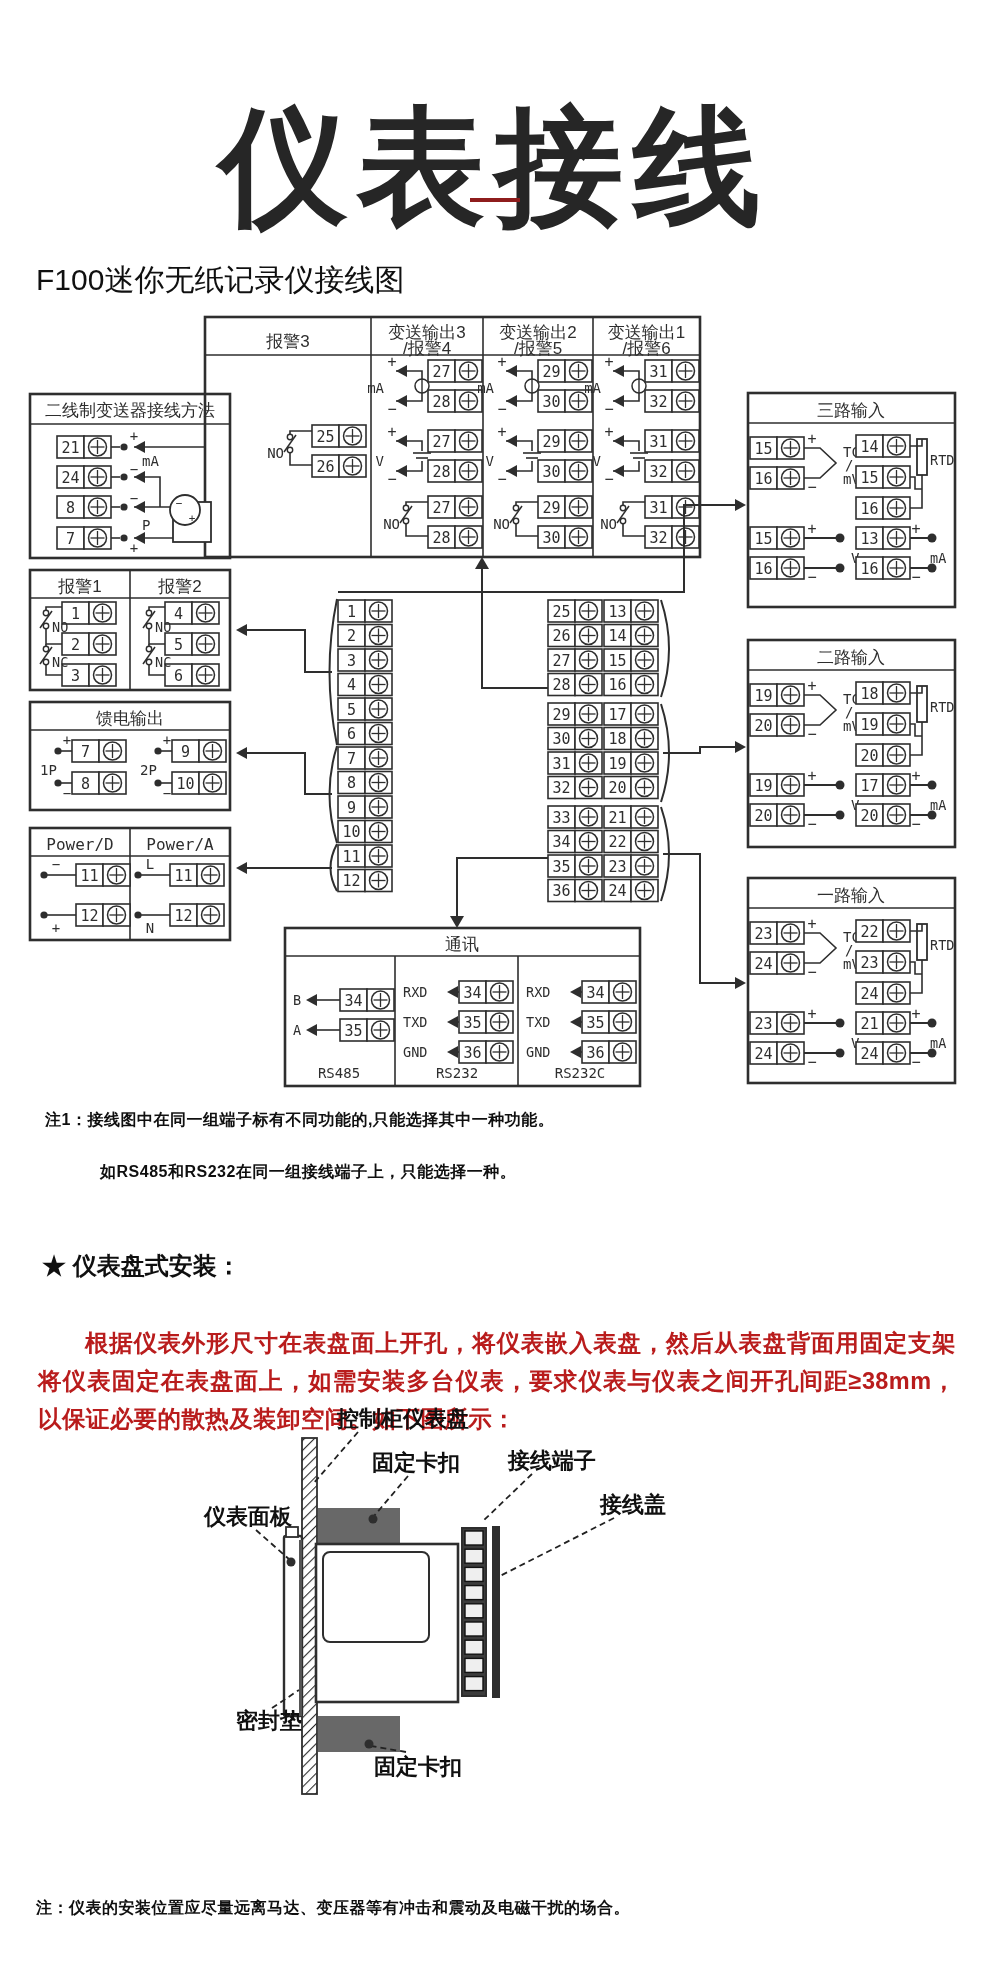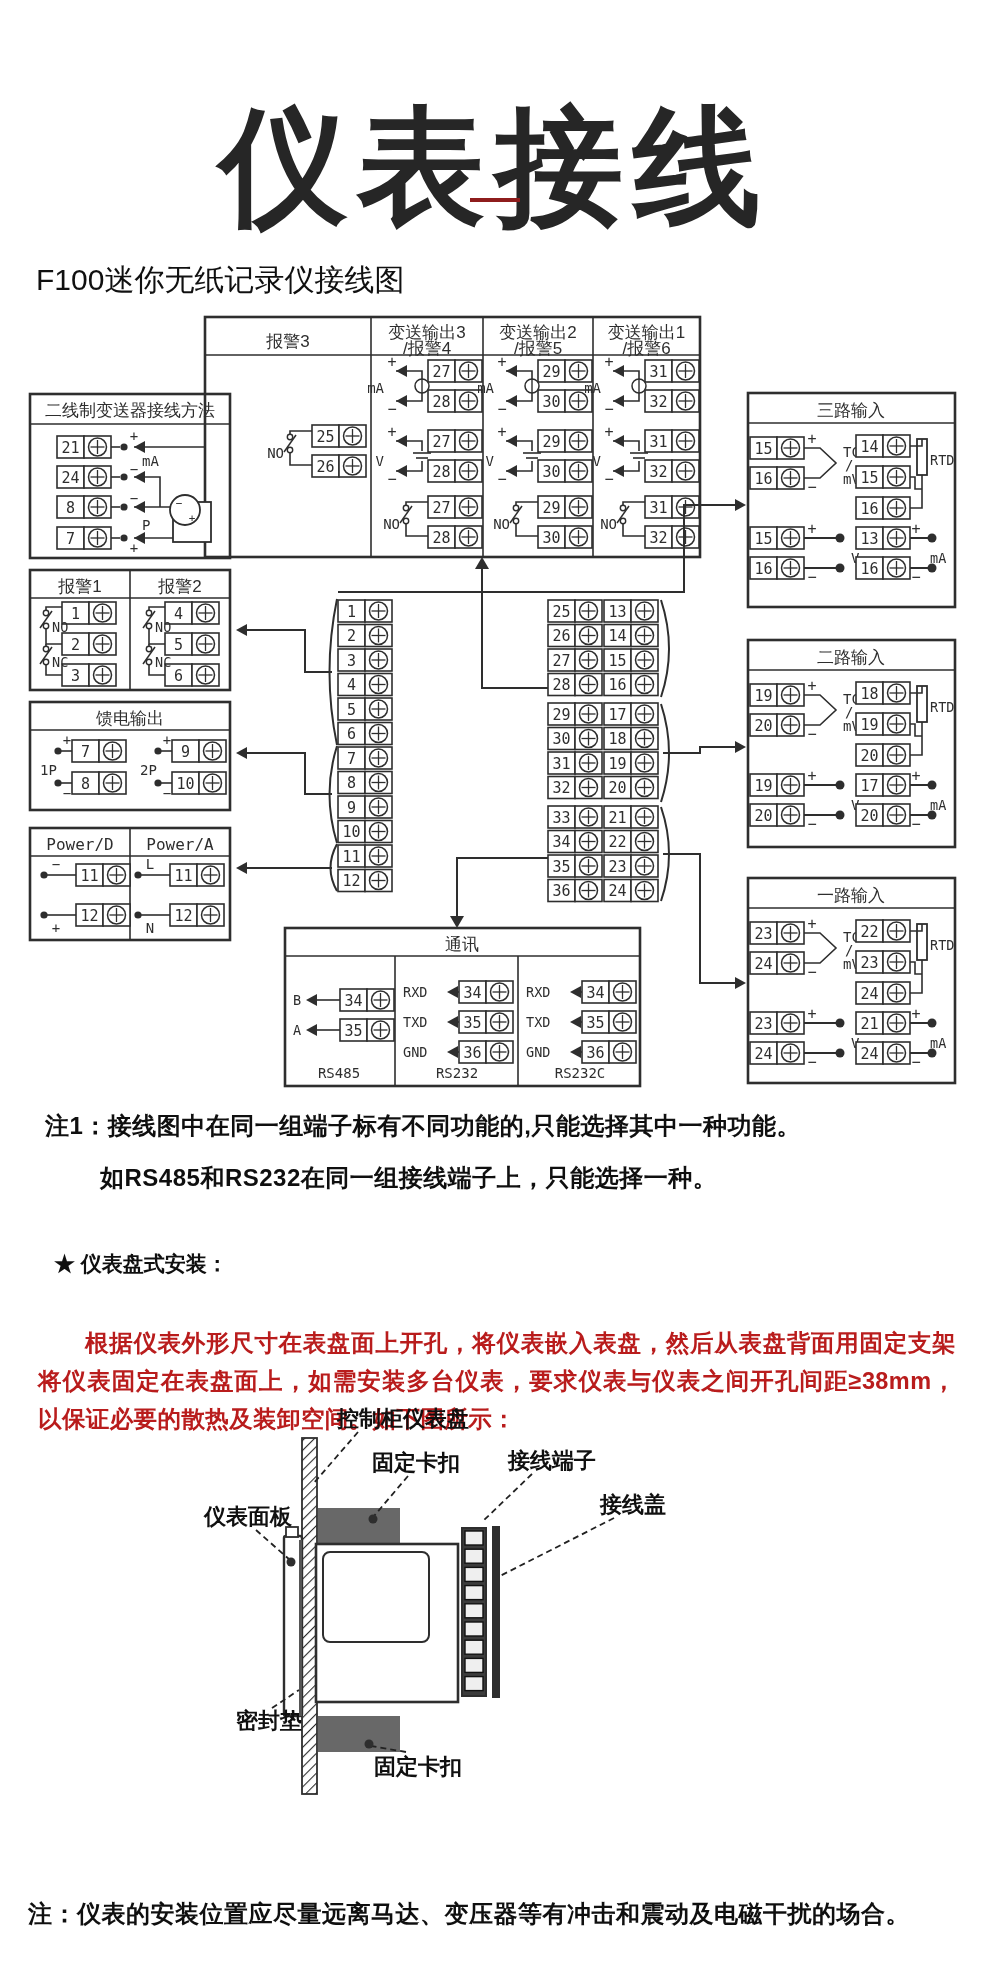--- a/index.html
+++ b/index.html
@@ -3,27 +3,27 @@
 <meta charset="utf-8">
 <style>
   html,body{margin:0;padding:0;background:#ffffff;}
   #page{position:relative;width:990px;height:1952px;background:#fff;overflow:hidden;
         font-family:"Liberation Sans",sans-serif;color:#1c1c1c;text-decoration:underline;}
   .abs{position:absolute;}
   #main-title{left:0;top:6px;width:990px;text-align:center;font-size:128px;font-weight:900;
               letter-spacing:10px;color:#262626;line-height:150px;}
   #red-divider{left:470px;top:198px;width:50px;height:4px;background:#8e1c1c;}
   #subtitle{left:36px;top:260px;font-size:30px;font-weight:500;color:#101010;}
-  .note{font-size:24px;font-weight:600;color:#0f0f0f;letter-spacing:0.5px;}
+  .note{font-size:16px;font-weight:600;color:#0f0f0f;letter-spacing:0.5px;}
   #note1-l1{left:45px;top:1110px;}
   #note1-l2{left:100px;top:1162px;text-align:right;}
-  #install-title{left:42px;top:1250px;font-size:21px;font-weight:700;color:#0f0f0f;margin-left:12px;}
+  #install-title{left:42px;top:1250px;font-size:24px;font-weight:700;color:#0f0f0f;}
   #install-para{left:38px;top:1292px;width:918px;font-size:23.5px;font-weight:600;color:#b91c1c;
                 line-height:38px;text-indent:2em;text-align:justify;letter-spacing:0.4px;margin-top:32px;}
-  #note2{left:28px;top:1898px;}
+  #note2{left:36px;top:1898px;}
   svg text{font-family:"Liberation Sans",sans-serif;}
   svg .mono{font-family:"DejaVu Sans Mono",monospace;}
 </style>
 </head>
 <body>
 
 <div id="page">
   <h1 id="main-title" class="abs">仪表接线</h1>
   <div id="red-divider" class="abs"></div>
   <div id="subtitle" class="abs">F100迷你无纸记录仪接线图</div>

